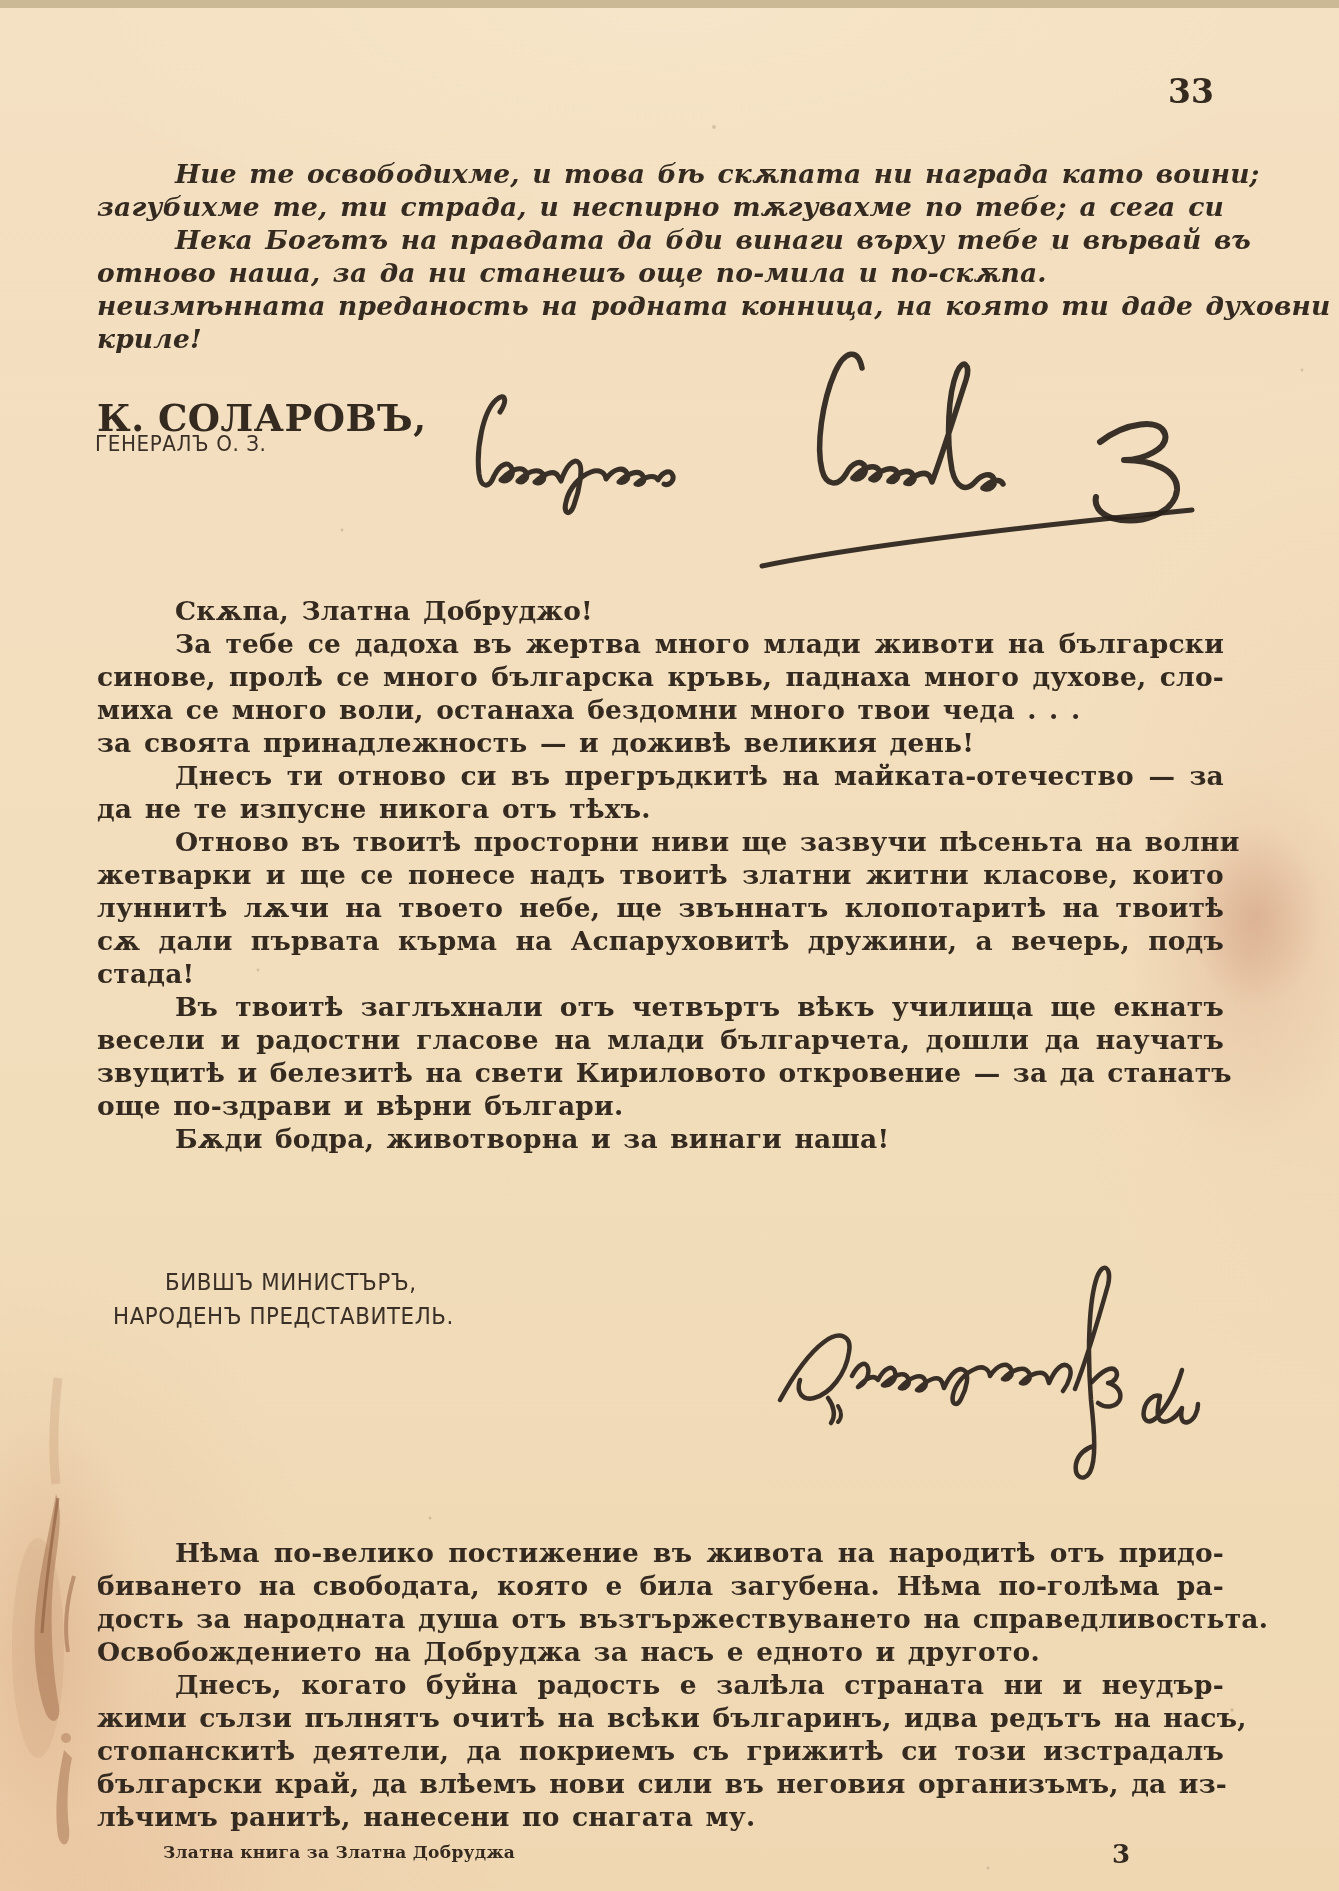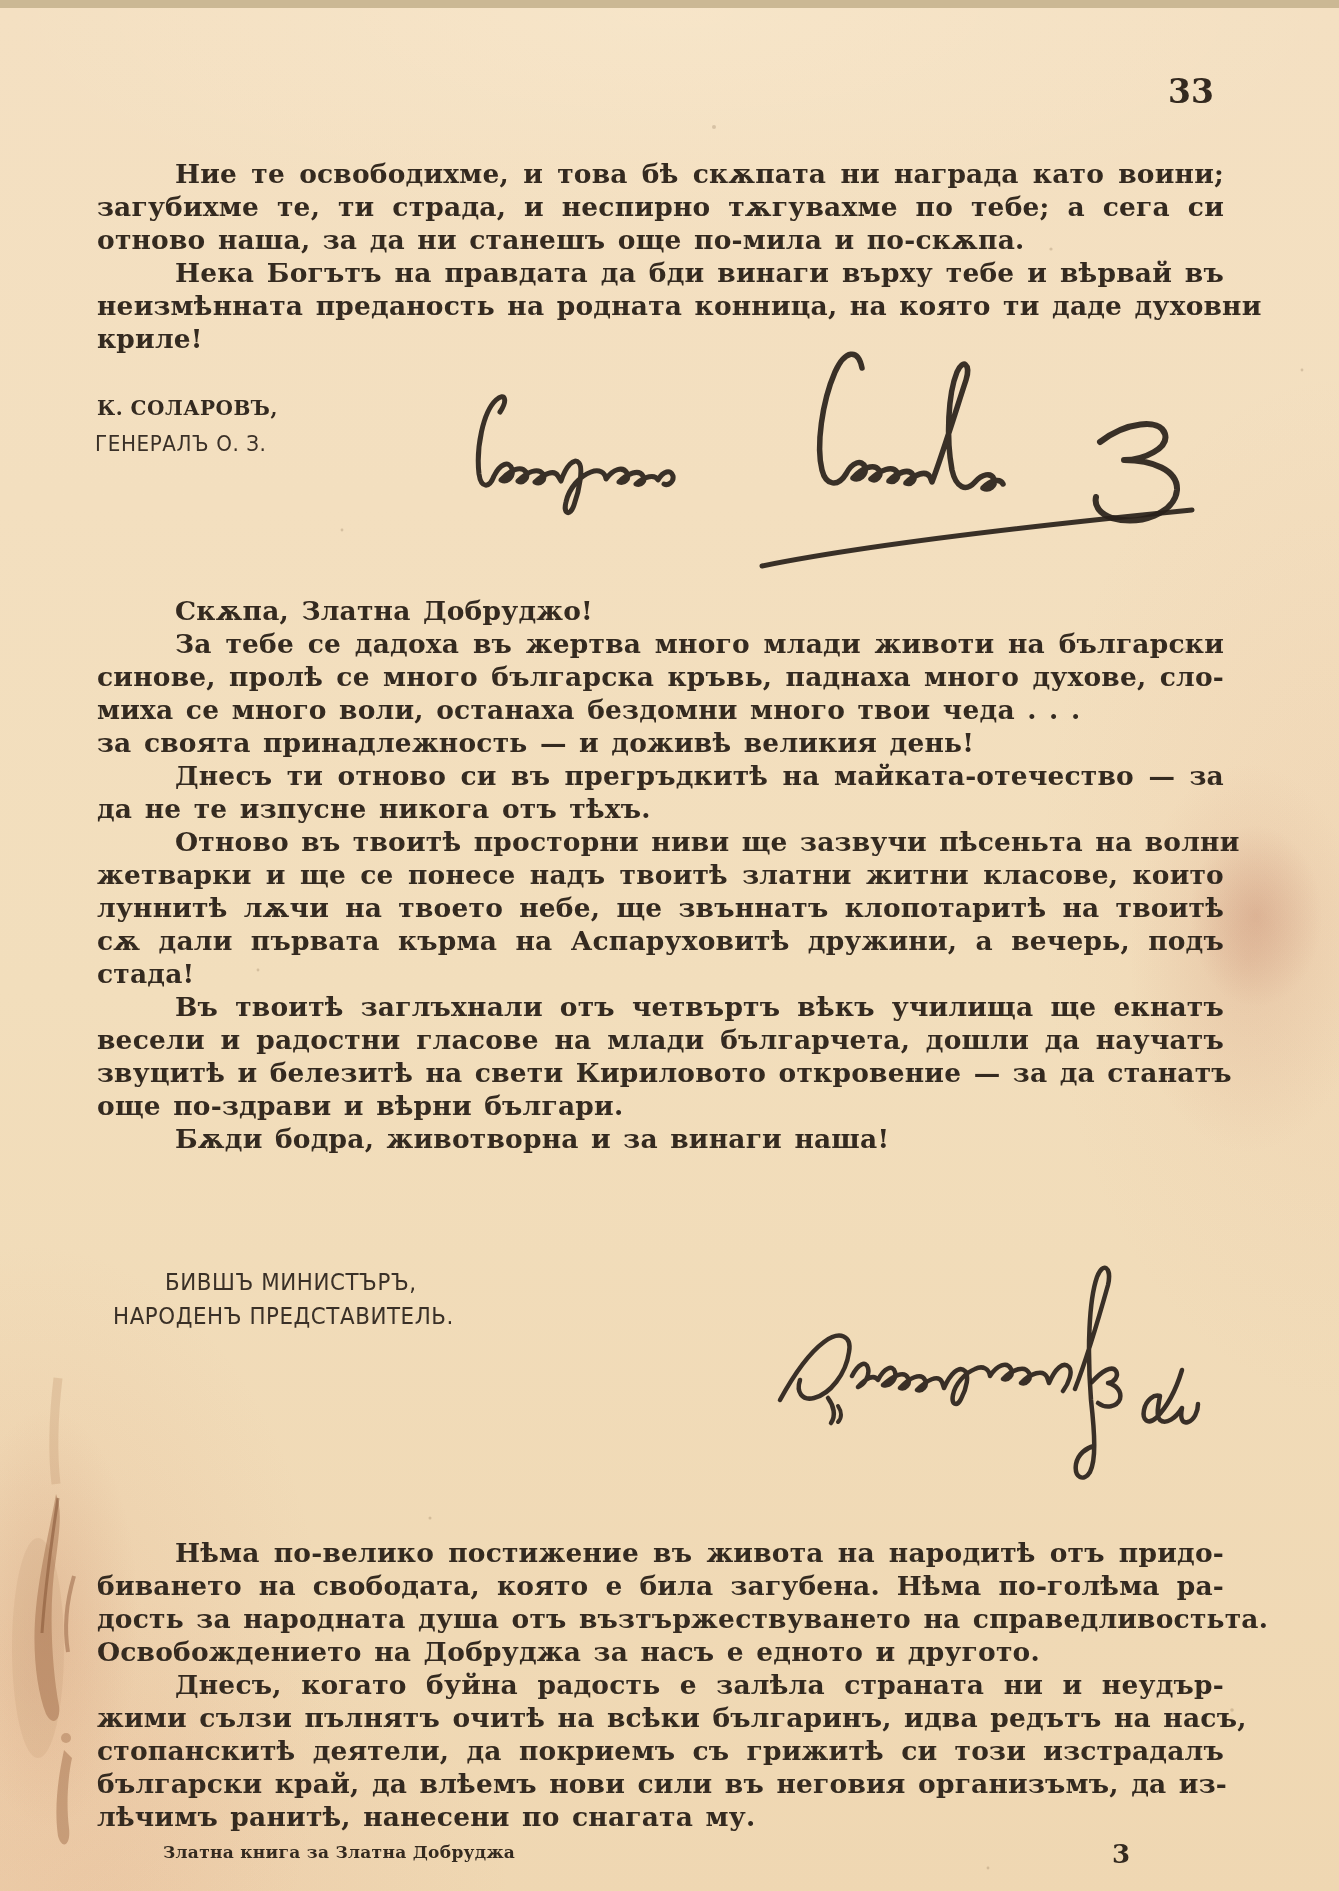--- a/index.html
+++ b/index.html
@@ -23,28 +23,28 @@
   .tb{position:absolute;left:97px;width:1127px;}
   .line{
     height:33px;line-height:33px;
     font-size:26.5px;font-weight:700;
     letter-spacing:0.2px;word-spacing:3px;
     text-align:justify;text-align-last:justify;
     white-space:nowrap;
   }
   .line.noj{text-align:left;text-align-last:left;}
   .line.ind{padding-left:78px;}
-  .secA{top:149px;}
+  .secA{top:149px;font-style:italic;}
   .secB{top:586px;}
   .secC{top:1528px;}
   .pageno{
     position:absolute;left:1100px;top:64px;width:114px;
     text-align:right;font-size:33px;font-weight:700;
   }
-  .signame{position:absolute;font-weight:700;font-size:20px;letter-spacing:0.5px;}
+  .signame{position:absolute;font-weight:700;font-size:37px;letter-spacing:0.5px;}
   .signame1{left:97px;top:388px;}
   .signame2{left:177px;top:1222px;font-size:28px;}
   .sigtitle{
     position:absolute;
     font-family:"DejaVu Sans", sans-serif;font-weight:400;
     color:#3a3027;letter-spacing:0.6px;
     transform:scaleX(0.95);transform-origin:left center;
   }
   .sigtitle1{left:95px;top:424px;font-size:21px;}
   .sigtitle2a{left:165px;top:1261px;font-size:22.5px;}
@@ -57,22 +57,22 @@
 </head>
 <body>
 
 <div class="page">
 
   <div class="pageno">33</div>
 
   <div class="tb secA">
       <div class="line ind">Ние те освободихме, и това бѣ скѫпата ни награда като воини;</div>
       <div class="line">загубихме те, ти страда, и неспирно тѫгувахме по тебе; а сега си</div>
+      <div class="line ind">Нека Богътъ на правдата да бди винаги върху тебе и вѣрвай въ</div>
       <div class="line noj">отново наша, за да ни станешъ още по-мила и по-скѫпа.</div>
-      <div class="line ind">Нека Богътъ на правдата да бди винаги върху тебе и вѣрвай въ</div>
       <div class="line">неизмѣнната преданость на родната конница, на която ти даде духовни</div>
       <div class="line noj">криле!</div>
     </div>
 
   <div class="signame signame1">К. СОЛАРОВЪ,</div>
   <div class="sigtitle sigtitle1">ГЕНЕРАЛЪ О. З.</div>
 
   <div class="tb secB">
       <div class="line ind noj">Скѫпа, Златна Добруджо!</div>
       <div class="line ind">За тебе се дадоха въ жертва много млади животи на български</div>

